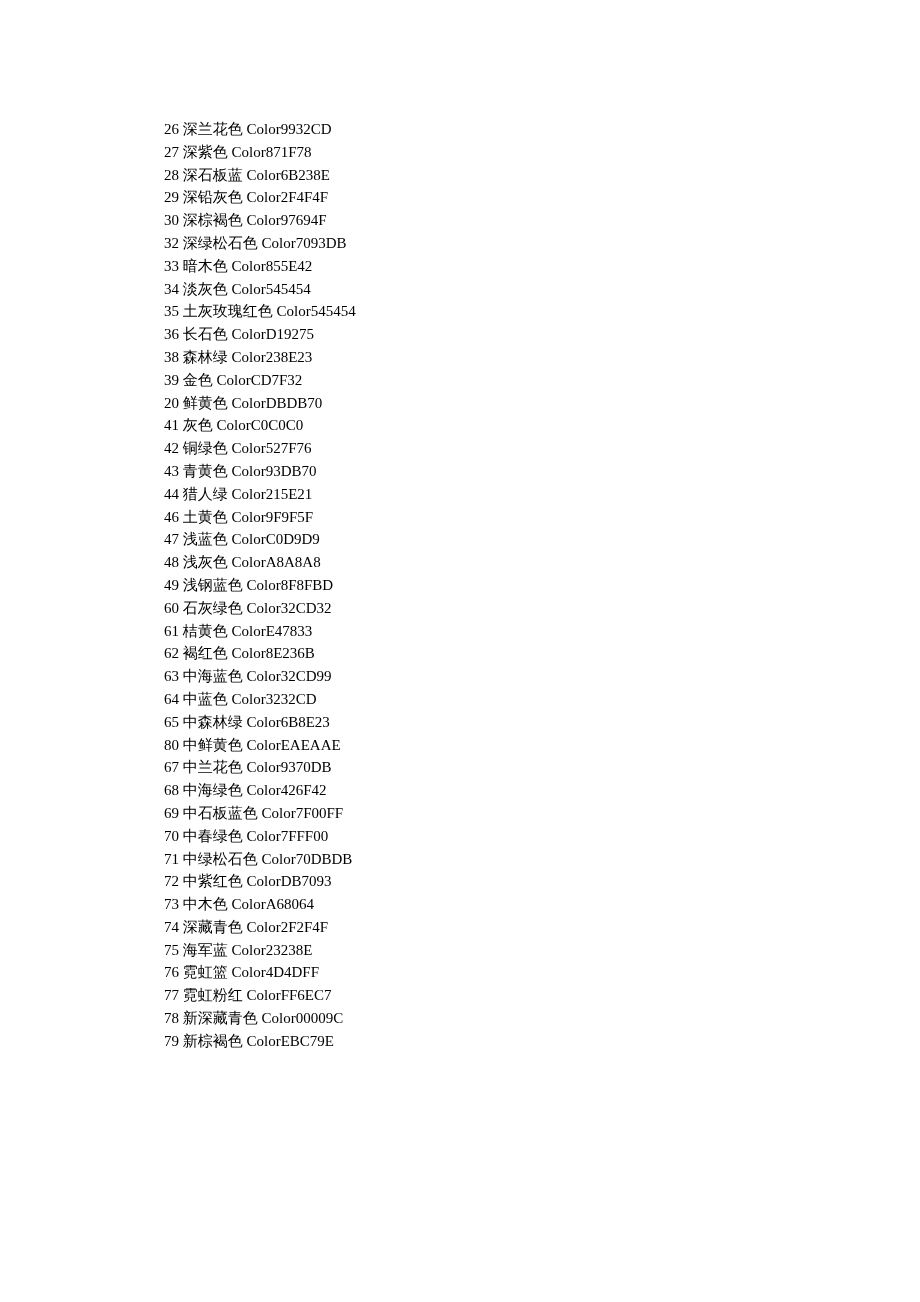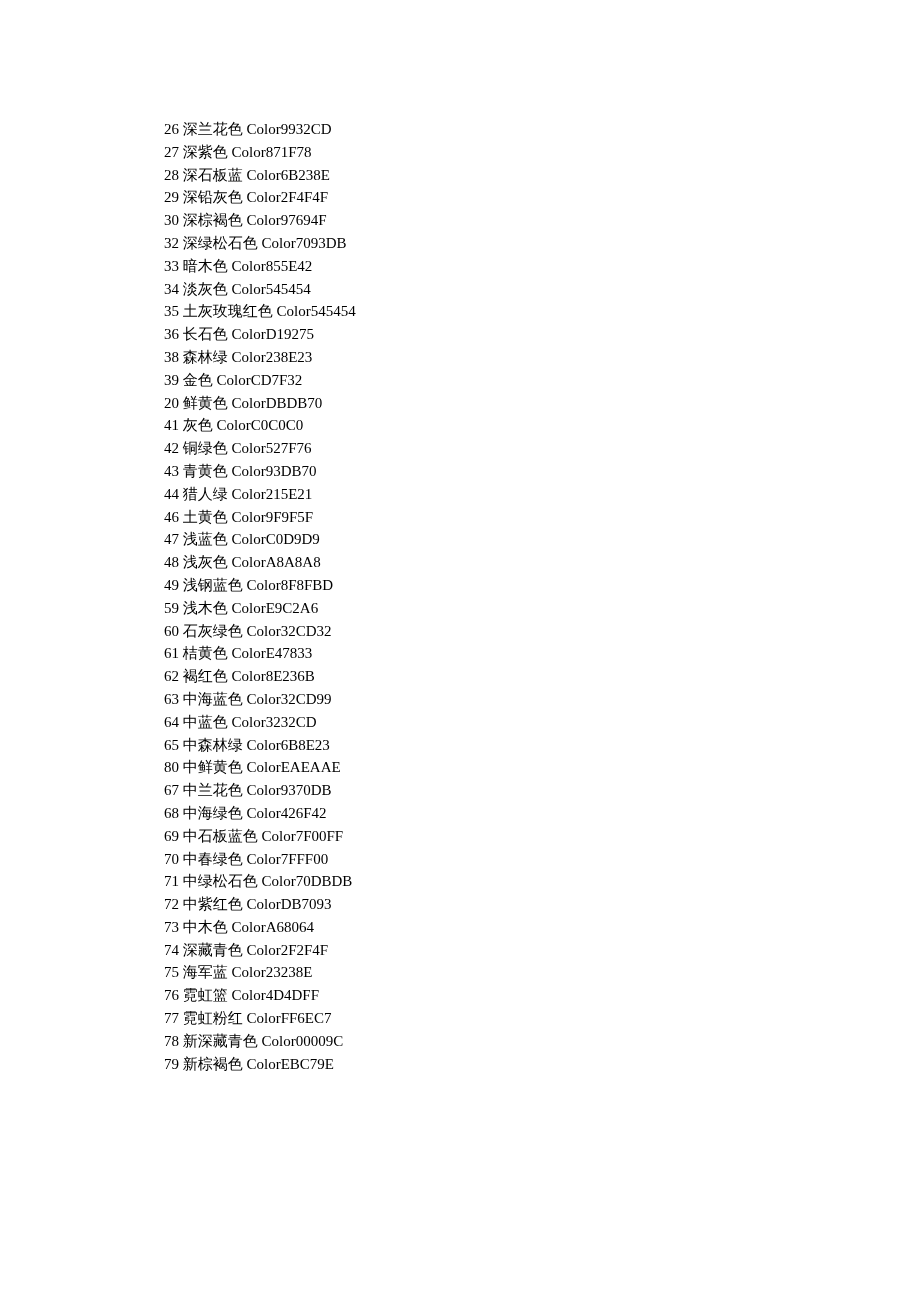--- a/index.html
+++ b/index.html
@@ -47,21 +47,20 @@
     <div class="color-line"><span class="num">39</span> <span class="name">金色</span> <span class="code">ColorCD7F32</span></div>
     <div class="color-line"><span class="num">20</span> <span class="name">鲜黄色</span> <span class="code">ColorDBDB70</span></div>
     <div class="color-line"><span class="num">41</span> <span class="name">灰色</span> <span class="code">ColorC0C0C0</span></div>
     <div class="color-line"><span class="num">42</span> <span class="name">铜绿色</span> <span class="code">Color527F76</span></div>
     <div class="color-line"><span class="num">43</span> <span class="name">青黄色</span> <span class="code">Color93DB70</span></div>
     <div class="color-line"><span class="num">44</span> <span class="name">猎人绿</span> <span class="code">Color215E21</span></div>
     <div class="color-line"><span class="num">46</span> <span class="name">土黄色</span> <span class="code">Color9F9F5F</span></div>
     <div class="color-line"><span class="num">47</span> <span class="name">浅蓝色</span> <span class="code">ColorC0D9D9</span></div>
     <div class="color-line"><span class="num">48</span> <span class="name">浅灰色</span> <span class="code">ColorA8A8A8</span></div>
     <div class="color-line"><span class="num">49</span> <span class="name">浅钢蓝色</span> <span class="code">Color8F8FBD</span></div>
-    <div class="color-line"><span class="num">59</span> <span class="name">浅木色</span> <span class="code">ColorE9C2A6</span></div>
     <div class="color-line"><span class="num">60</span> <span class="name">石灰绿色</span> <span class="code">Color32CD32</span></div>
     <div class="color-line"><span class="num">61</span> <span class="name">桔黄色</span> <span class="code">ColorE47833</span></div>
     <div class="color-line"><span class="num">62</span> <span class="name">褐红色</span> <span class="code">Color8E236B</span></div>
     <div class="color-line"><span class="num">63</span> <span class="name">中海蓝色</span> <span class="code">Color32CD99</span></div>
     <div class="color-line"><span class="num">64</span> <span class="name">中蓝色</span> <span class="code">Color3232CD</span></div>
     <div class="color-line"><span class="num">65</span> <span class="name">中森林绿</span> <span class="code">Color6B8E23</span></div>
     <div class="color-line"><span class="num">80</span> <span class="name">中鲜黄色</span> <span class="code">ColorEAEAAE</span></div>
     <div class="color-line"><span class="num">67</span> <span class="name">中兰花色</span> <span class="code">Color9370DB</span></div>
     <div class="color-line"><span class="num">68</span> <span class="name">中海绿色</span> <span class="code">Color426F42</span></div>
     <div class="color-line"><span class="num">69</span> <span class="name">中石板蓝色</span> <span class="code">Color7F00FF</span></div>

